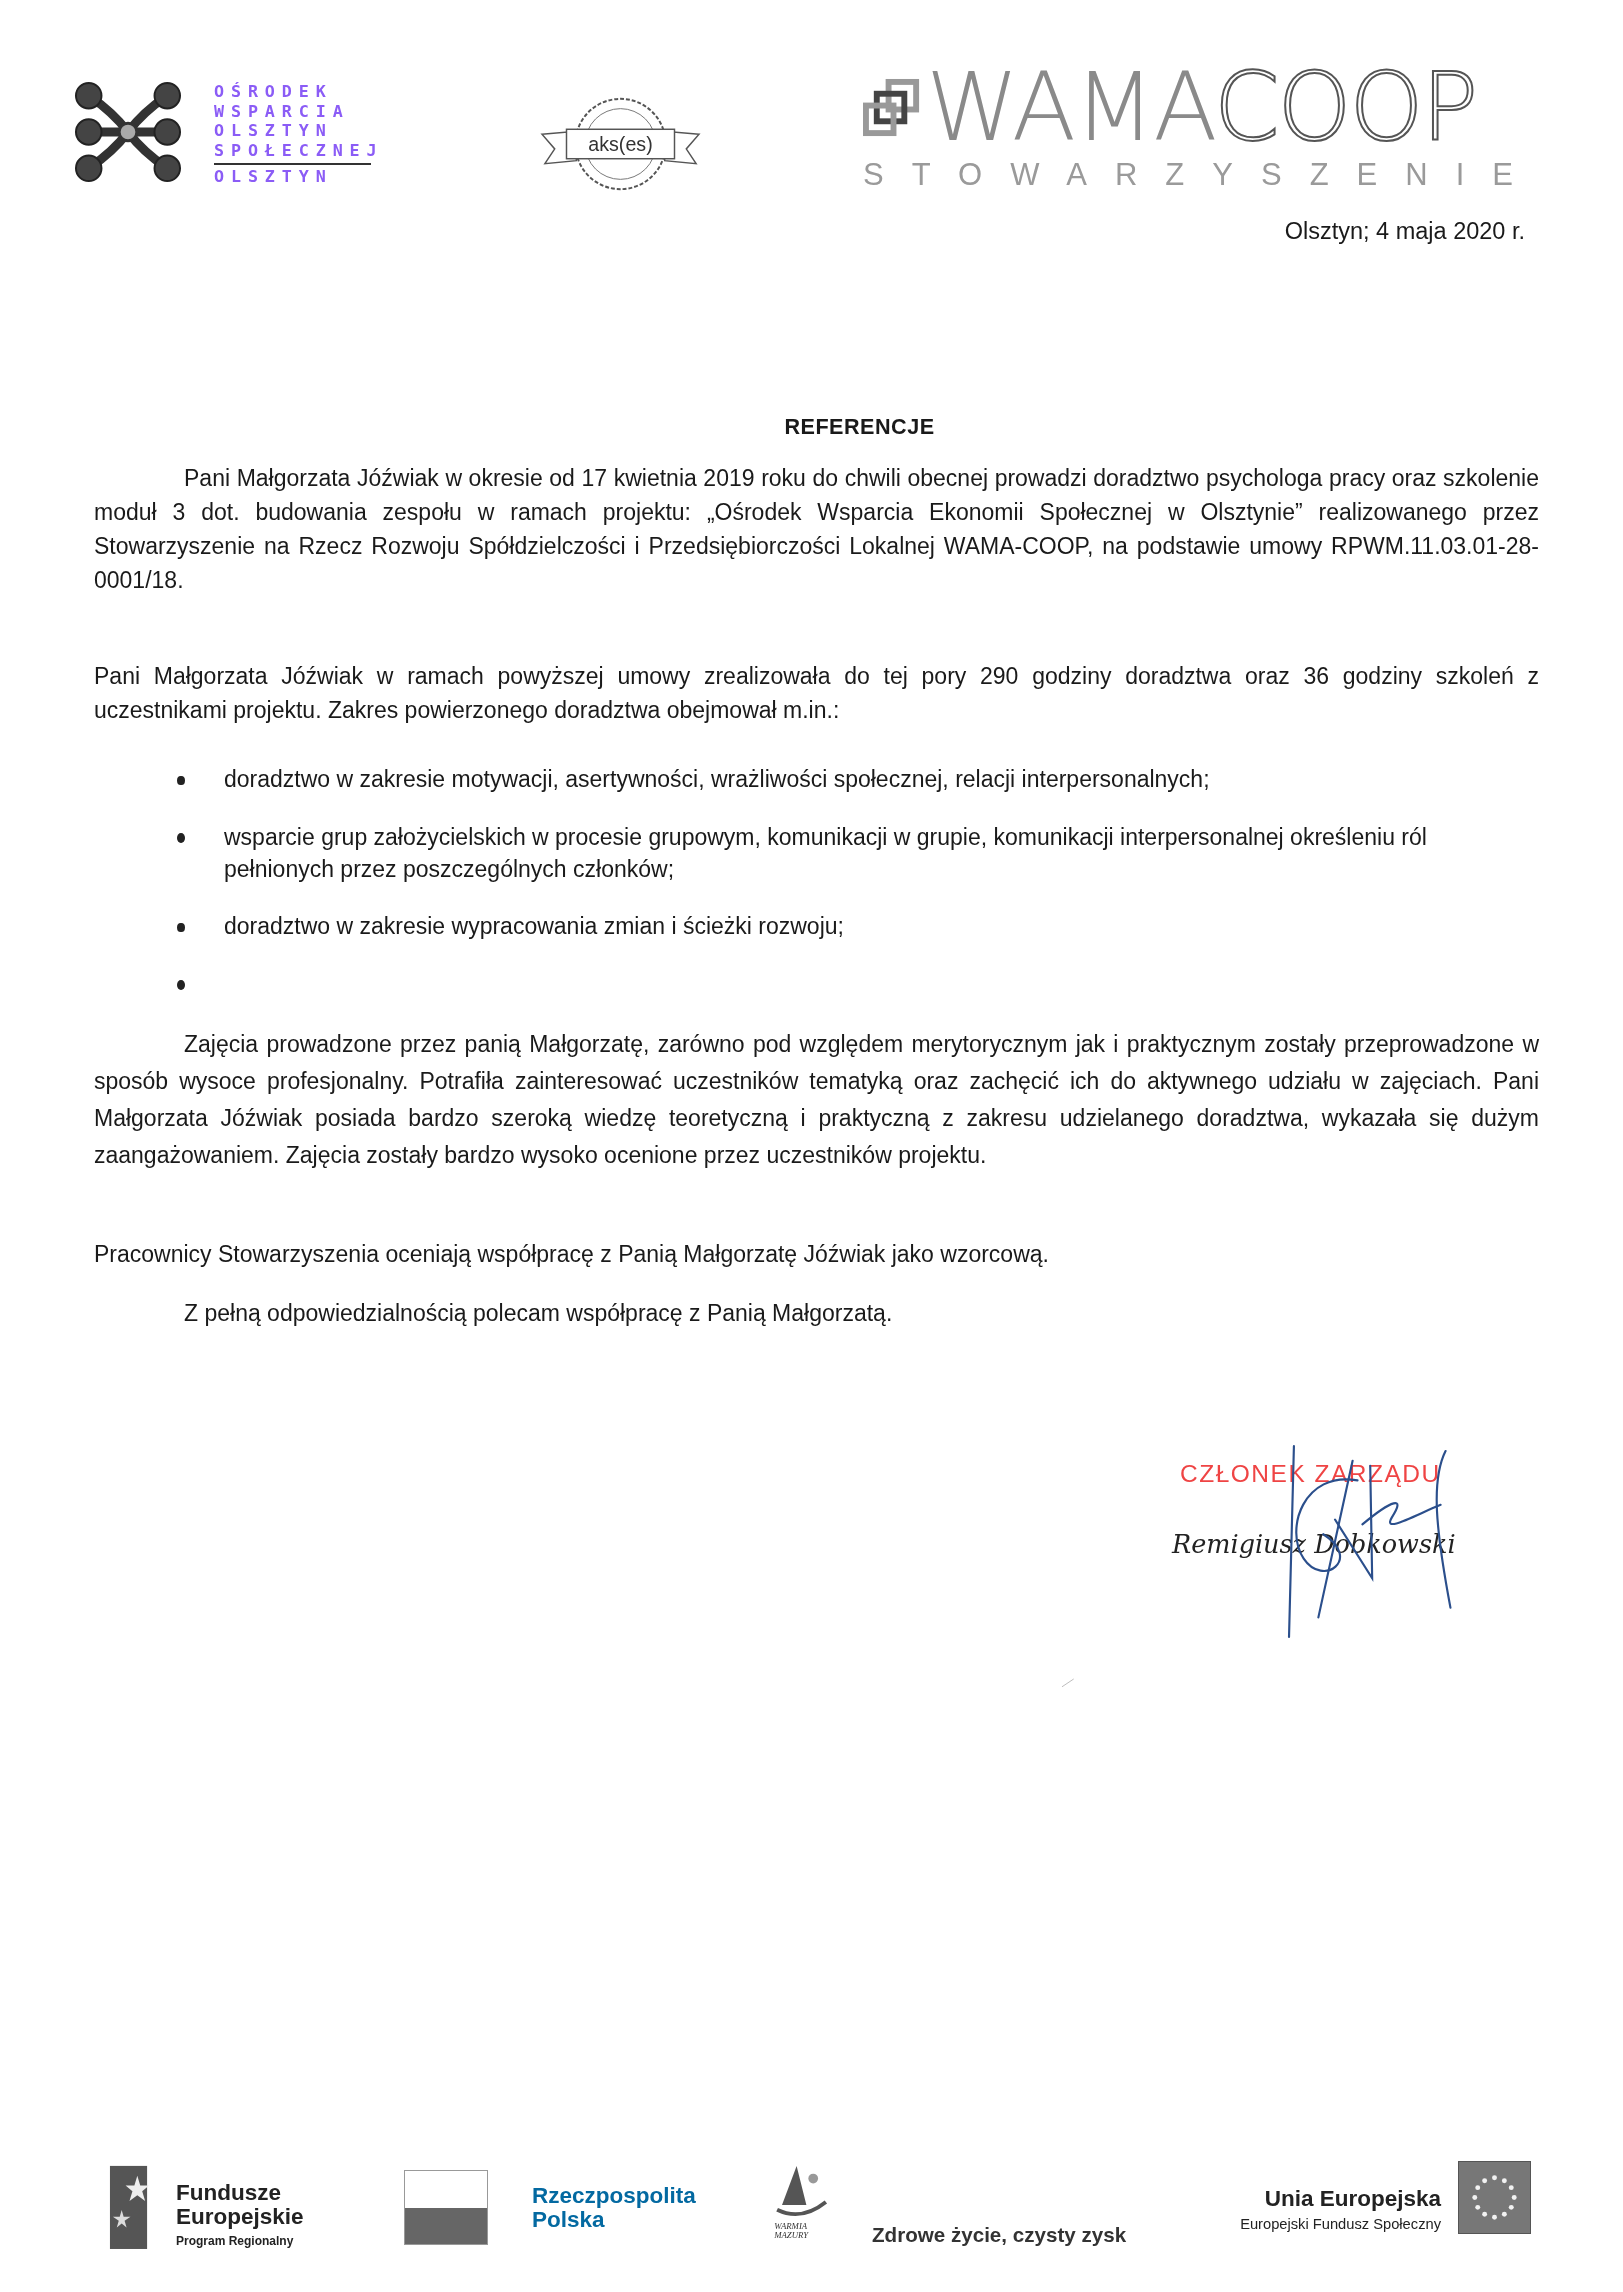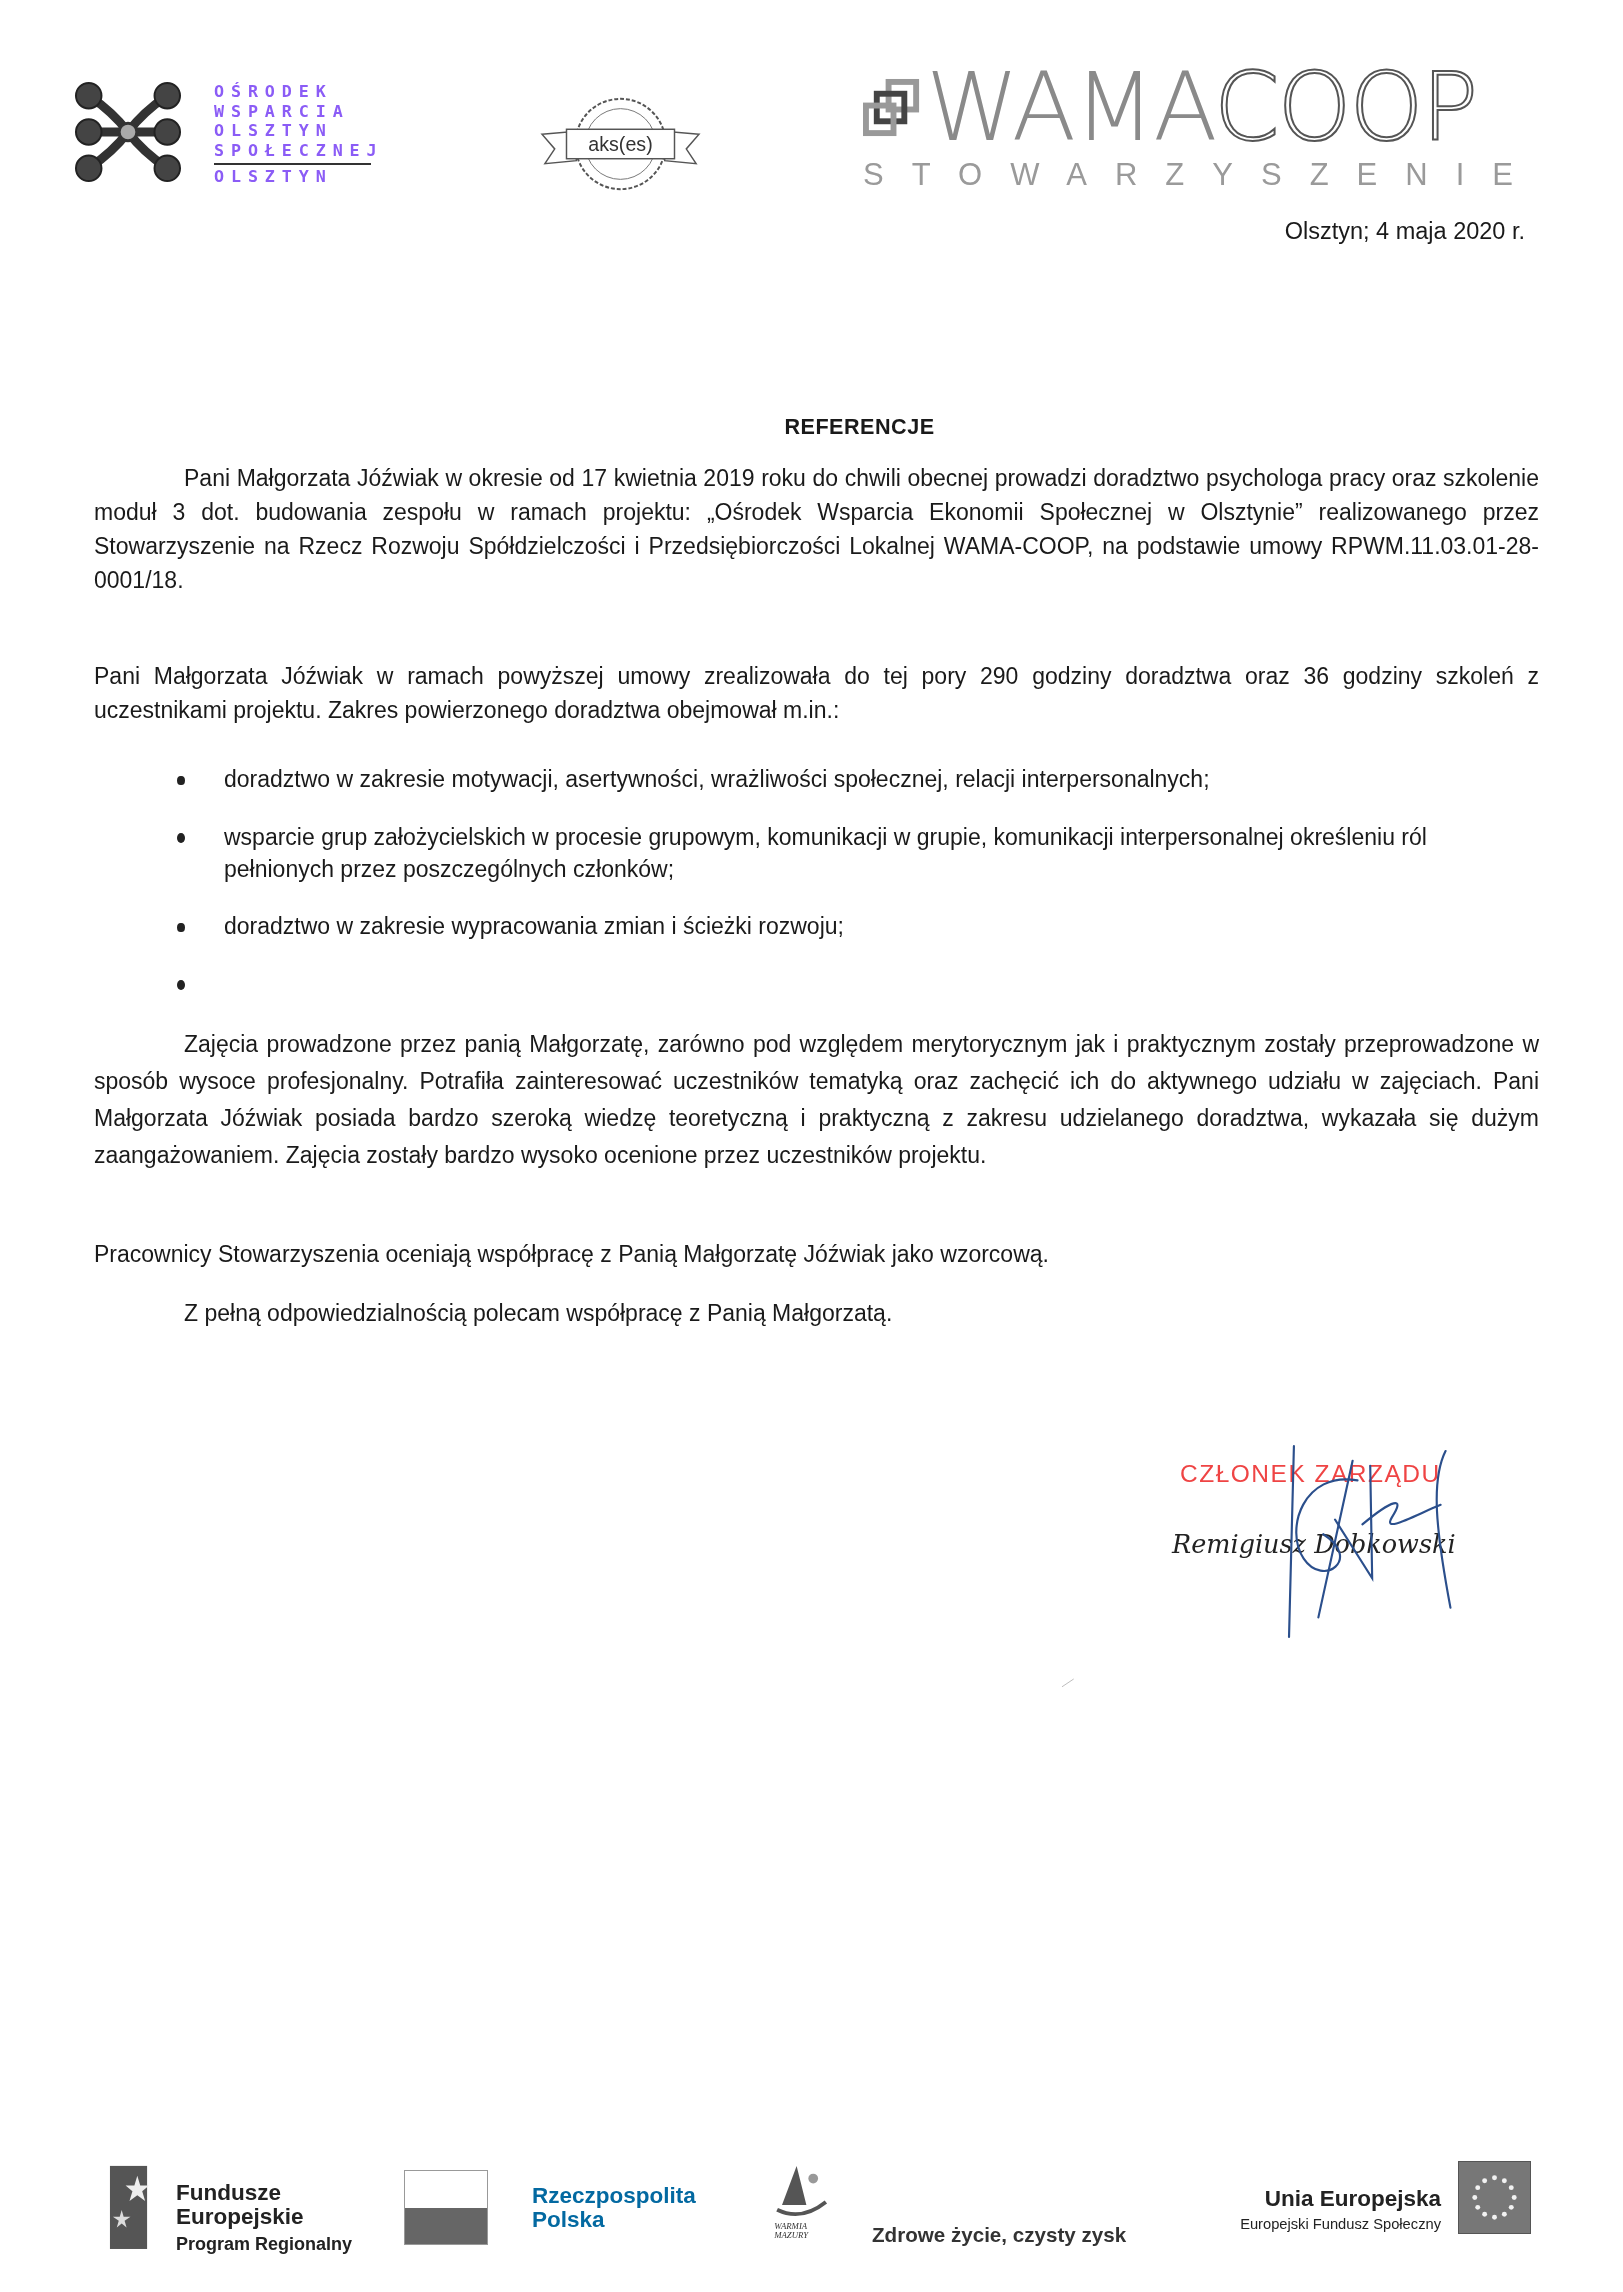--- a/index.html
+++ b/index.html
@@ -33,21 +33,21 @@
   
   .sig-role { left: 1180px; top: 1460px; font-size: 24.5px; letter-spacing: 1.5px; color: #ef4444; }
   .sig-name { left: 1172px; top: 1529px; font-family: "DejaVu Serif", serif; font-style: italic; font-size: 25.5px; color: #222; }
   .sig-scribble { left: 1245px; top: 1441px; width: 225px; height: 206px; }
   .tick { left: 1061px; top: 1678px; width: 13.7px; height: 9.8px; }
 
   
   .fe-logo { left: 108px; top: 2156px; width: 43px; height: 98px; }
   .fe-text { left: 176px; top: 2181px; color: #222; }
   .fe-text .t1 { font-size: 22.5px; font-weight: bold; line-height: 23.5px; }
-  .fe-text .t2 { font-size: 18px; font-weight: bold; margin-top: 5.9px; }
+  .fe-text .t2 { font-size: 12px; font-weight: bold; margin-top: 5.9px; }
   .pl-flag { left: 404px; top: 2170px; width: 82px; height: 73px; border: 1px solid #999; }
   .pl-flag .w { height: 50%; background: #fff; }
   .pl-flag .r { height: 50%; background: #666; }
   .pl-text { left: 532px; top: 2184px; font-size: 22.5px; font-weight: bold; line-height: 23.5px; color: #0369a1; }
   .wm-logo { left: 772px; top: 2161px; width: 59px; height: 78px; }
   .wm-slogan { left: 872px; top: 2223px; font-size: 20.6px; font-weight: bold; color: #333; }
   .ue-text { left: 1176px; top: 2186px; text-align: right; width: 265px; color: #222; }
   .ue-text .t1 { font-size: 22.5px; font-weight: bold; }
   .ue-text .t2 { font-size: 14.7px; font-weight: normal; margin-top: 3.9px; }
   .ue-flag { left: 1458px; top: 2161px; width: 71px; height: 71px; background: #777; border: 1px solid #555; }

